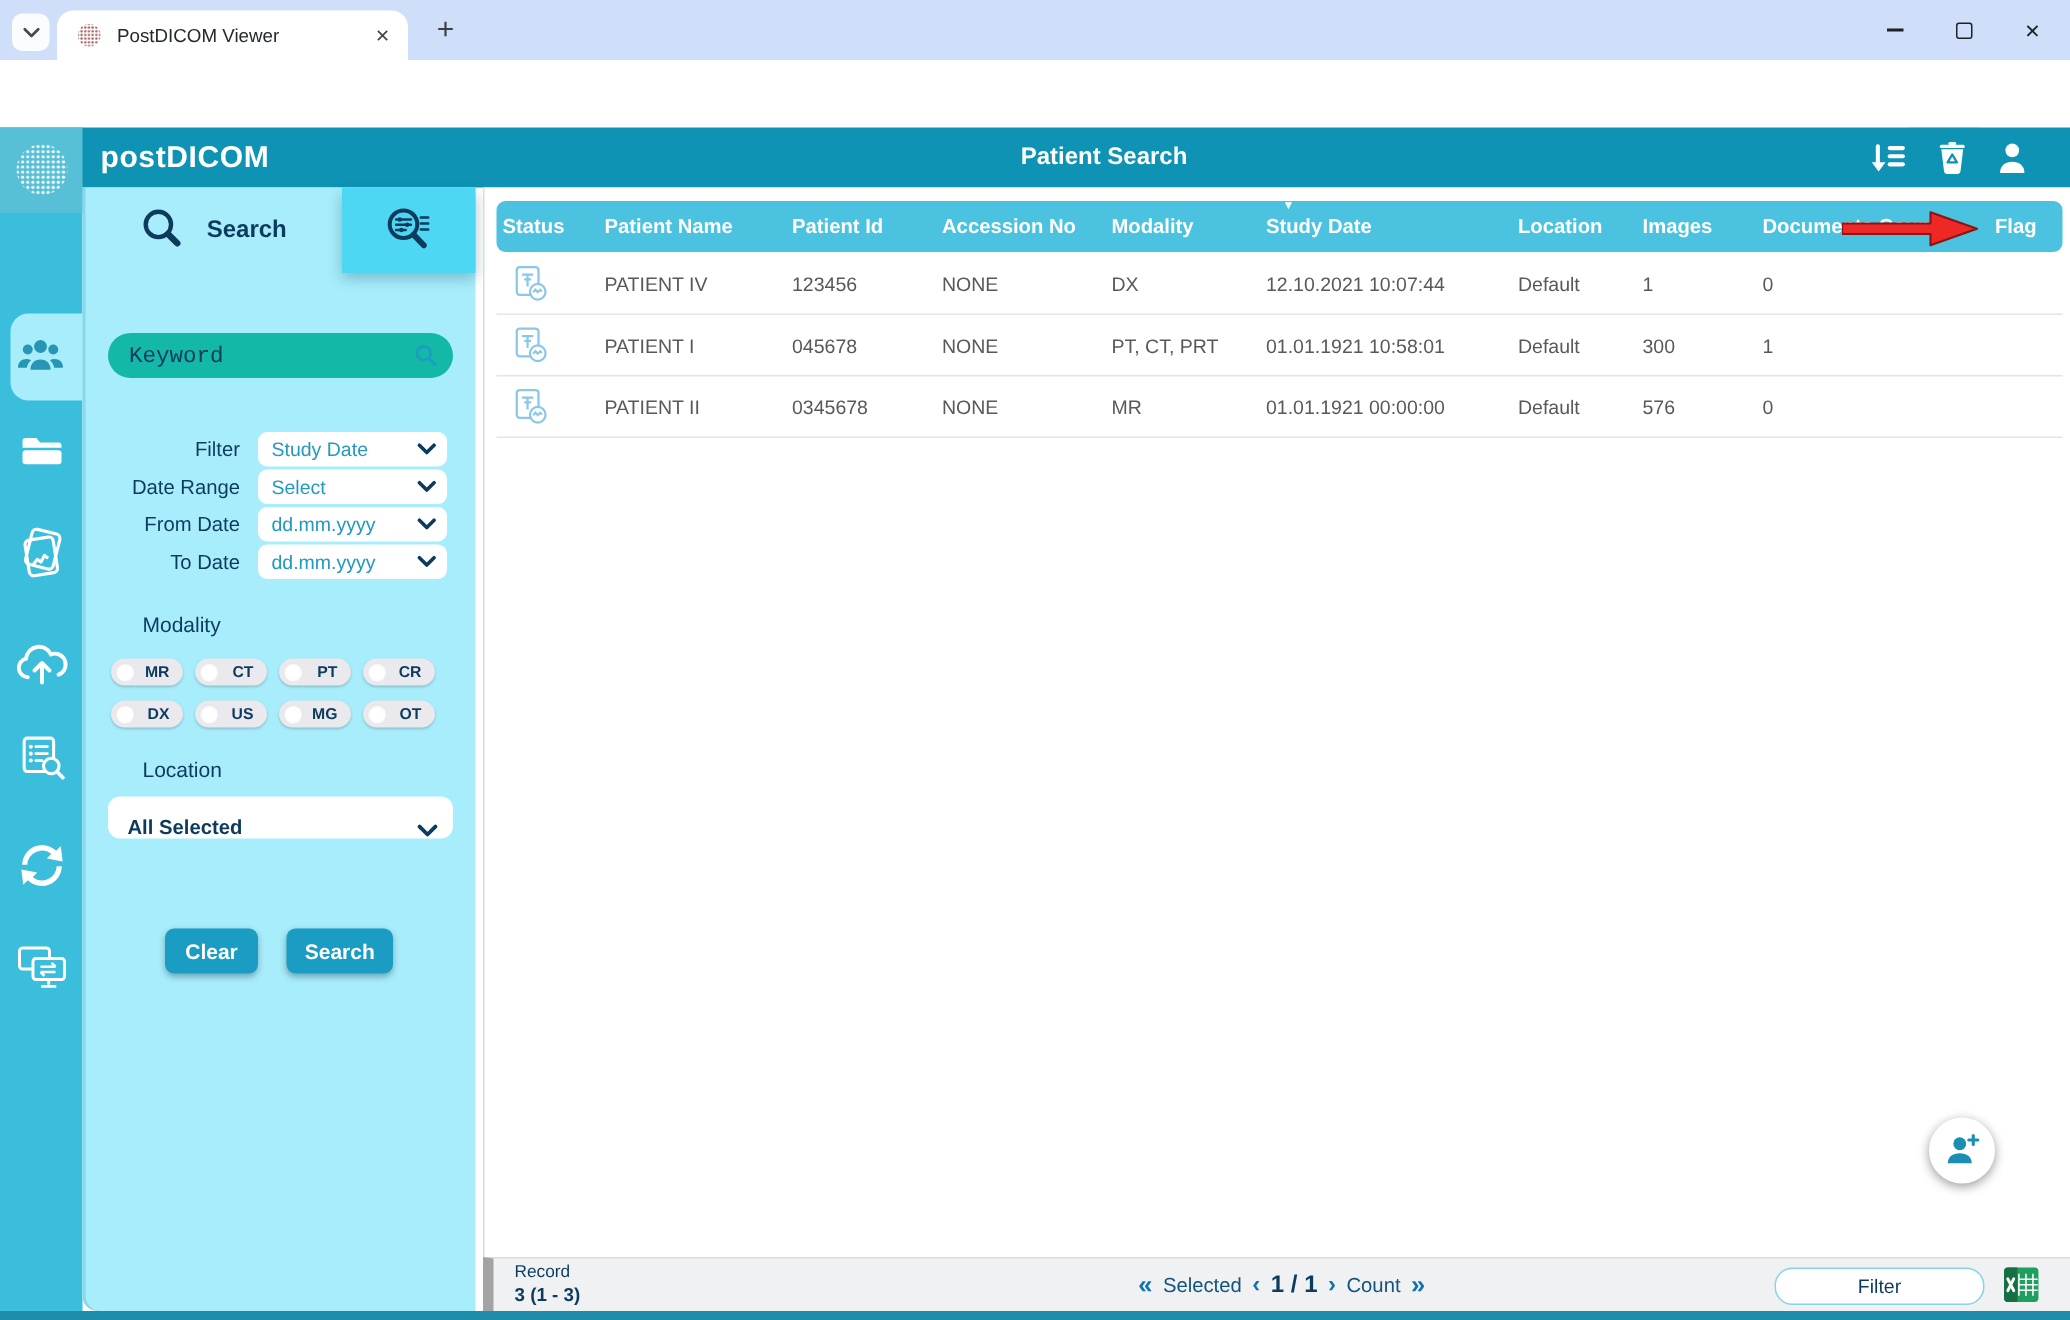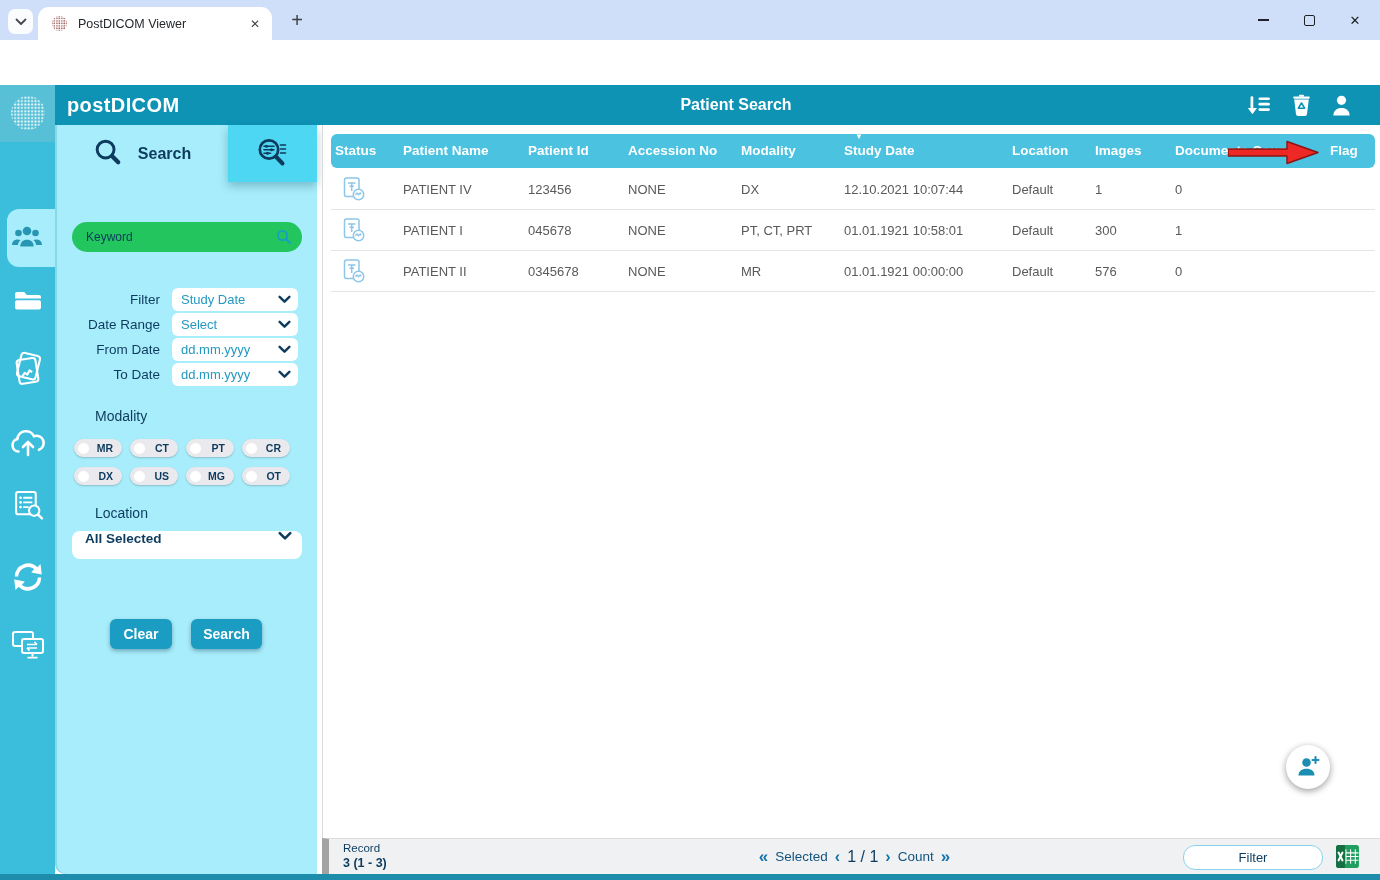--- a/index.html
+++ b/index.html
@@ -42,36 +42,36 @@
   .sb-active{position:absolute;left:7px;top:84px;width:48px;height:58px;background:#a8edfb;border-radius:12px 0 0 12px}
   .sb-ic{position:absolute}
   
   .search-panel{position:absolute;left:55px;top:125px;width:262px;height:749px;background:#a8edfb;
        border-radius:0 0 0 10px;box-shadow:inset 2px 0 0 rgba(20,140,170,.22)}
   .search-tab{position:absolute;left:0;top:0;width:173px;height:57px;display:flex;align-items:center;justify-content:center;gap:13px}
   .search-tab span{font-size:16px;font-weight:600;color:#0d3b5e}
   .adv-tab{position:absolute;left:173px;top:0;width:89px;height:57px;background:#4dd7f3;
        box-shadow:0 4px 9px rgba(0,70,95,.3);display:flex;align-items:center;justify-content:center}
   .keyword{position:absolute;left:17px;top:97px;width:230px;height:30px}
-  .keyword input{width:100%;height:100%;border:none;outline:none;border-radius:16px;background:#22c55e;
-       padding:0 32px 0 14px;box-sizing:border-box;font-size:12px;color:#0d3b5e;font-family:Liberation Sans, sans-serif}
+  .keyword input{width:100%;height:100%;border:none;outline:none;border-radius:16px;background:#14b8a6;
+       padding:0 32px 0 14px;box-sizing:border-box;font-size:15px;color:#0d3b5e;font-family:Liberation Mono, monospace}
   .keyword input::placeholder{color:#0d3b5e;opacity:1}
   .keyword .kicon{position:absolute;right:10px;top:7px}
   .f-label{position:absolute;left:5px;width:100px;text-align:right;font-size:13.5px;color:#0d3b5e;line-height:24px}
   .f-ctrl{position:absolute;left:117px;width:126px;height:23px;background:#fff;border-radius:6px;display:flex;
        align-items:center;justify-content:space-between;padding:0 7px 0 9px;box-sizing:border-box}
   .f-ctrl span{font-size:13px;color:#2399c0;font-weight:500}
   .sec-label{position:absolute;left:40px;font-size:14px;color:#0d3b5e}
   .pill{position:absolute;width:48px;height:18px;background:#e9e9ee;border-radius:9px;box-shadow:0 1px 2px rgba(0,0,0,.2);
        display:flex;align-items:center;justify-content:flex-end;padding-right:9px;box-sizing:border-box}
   .pill .knob{position:absolute;left:2.5px;top:2.5px;width:13px;height:13px;background:#fff;border-radius:50%;
        box-shadow:inset 0 0 2px rgba(0,0,0,.2)}
   .pill span{font-size:10.5px;font-weight:600;color:#0d3b5e}
   .loc-dd{position:absolute;left:17px;top:406px;width:230px;height:28px;background:#fff;border-radius:8px;display:flex;
-       align-items:flex-start;justify-content:space-between;padding:0 10px 0 13px;box-sizing:border-box}
+       align-items:flex-end;justify-content:space-between;padding:0 10px 0 13px;box-sizing:border-box}
   .loc-dd span{font-size:13.5px;font-weight:600;color:#0d3b5e}
   .btn{position:absolute;top:494px;height:30px;background:#1b9dc3;border-radius:6px;color:#fff;font-size:14px;
        font-weight:600;display:flex;align-items:center;justify-content:center;box-shadow:0 2px 4px rgba(0,40,60,.35)}
   
   .main{position:absolute;left:322px;top:125px;width:1058px;height:713px;background:#fff;border-left:1px solid #d8dadb;box-sizing:border-box}
   .thead{position:absolute;left:8px;top:9px;width:1044px;height:34px;background:#4ac2e0;border-radius:6px;
        display:grid;grid-template-columns:68px 125px 100px 113px 103px 168px 83px 80px 155px 1fr;
        padding-left:4px;box-sizing:border-box;color:#fff;font-size:13.5px;font-weight:600;line-height:34px}
   .th{position:relative;white-space:nowrap;overflow:hidden}
   .sort-tri{position:absolute;left:11px;top:-1px;font-size:8px;line-height:8px;color:#fff}
@@ -84,21 +84,21 @@
   
   .footer{position:absolute;left:322px;top:838px;width:1058px;height:36px;background:#f0f1f2;
        border-top:1px solid #d9dbdc;border-left:7px solid #a3a3a3;box-sizing:border-box}
   .record{position:absolute;left:14px;top:3px;color:#0d3b5e}
   .record .r1{display:block;font-size:11.5px;line-height:13px}
   .record .r2{display:block;font-size:12.5px;font-weight:700;line-height:16px}
   .pagination{position:absolute;left:0;top:0;width:100%;height:35px;display:flex;align-items:center;justify-content:center;gap:7px}
   .pg-jump{font-size:17px;font-weight:700;color:#1273ab;line-height:1}
   .pg-step{font-size:16px;font-weight:700;color:#1273ab;line-height:1}
   .pg-label{font-size:13.5px;color:#14537d}
-  .pg-page{font-size:16px;font-weight:400;color:#0d3b5e}
+  .pg-page{font-size:16px;font-weight:700;color:#0d3b5e}
   .filter-btn{position:absolute;right:57px;top:6px;width:138px;height:23px;background:#fff;border:1.5px solid #86d3ea;
        border-radius:12px;display:flex;align-items:center;justify-content:center;font-size:13px;color:#0d3b5e}
   .excel{position:absolute;right:20px;top:5px}
   .bottom-strip{position:absolute;left:0;top:874px;width:1380px;height:6px;background:#1d8dab}
   .fab{position:absolute;left:1286px;top:745px;width:44px;height:44px;background:#fff;border-radius:50%;
        box-shadow:0 2px 7px rgba(0,0,0,.4);display:flex;align-items:center;justify-content:center;z-index:9}
 </style>
 </head>
 <body>
 

